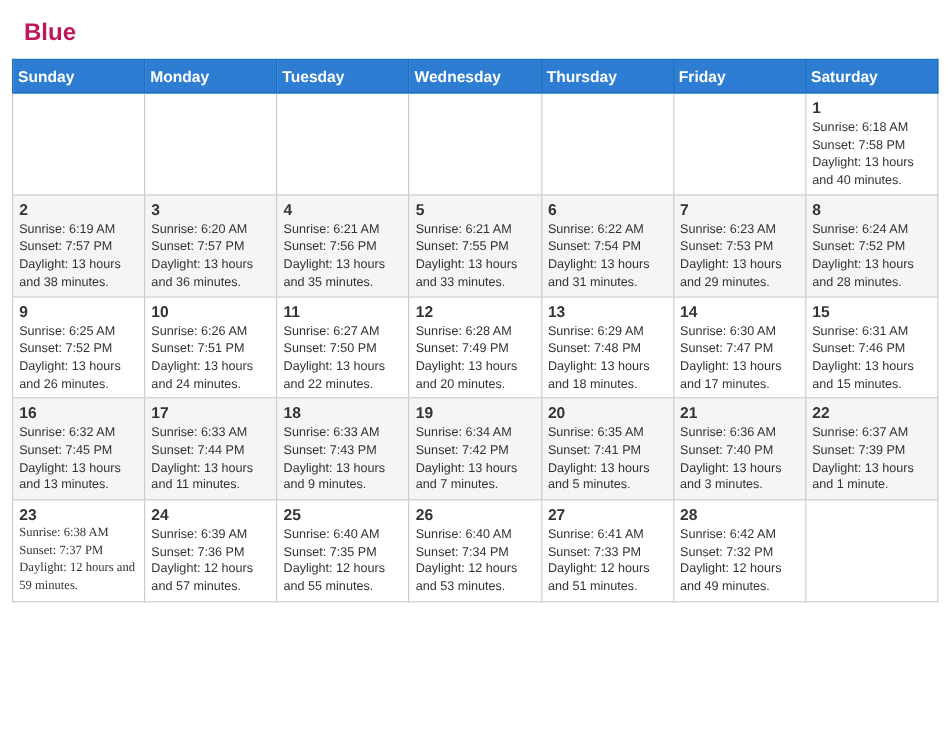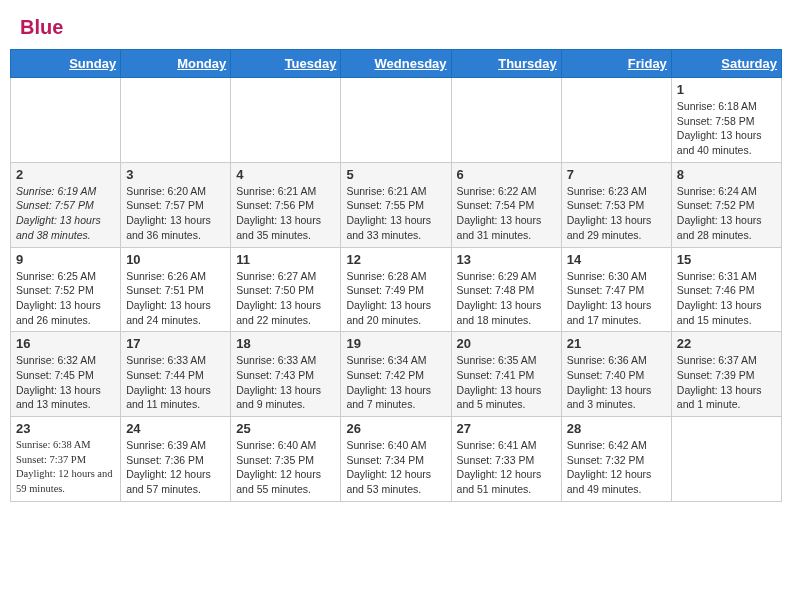--- a/index.html
+++ b/index.html
@@ -42,23 +42,22 @@
       width: 100%;
       border-collapse: collapse;
       margin: 5px 0;
     }
     .calendar th {
       background: #2d7dd2;
       color: #fff;
       font-size: 13px;
       font-weight: bold;
       padding: 6px 4px;
-      text-align: right;
+      text-align: left;
       border: 1px solid #1a6fba;
-      text-decoration: underline;
     }
     .calendar td {
       width: calc(100% / 7);
       vertical-align: top;
       border: 1px solid #ccc;
       padding: 4px 5px;
       min-height: 90px;
       font-size: 11px;
       color: #333;
       background: #fff;
@@ -118,21 +117,21 @@
         <td>
           <span class="day-number">1</span>
           <div class="day-info" style="white-space: pre-line;">Sunrise: 6:18 AM
 Sunset: 7:58 PM
 Daylight: 13 hours and 40 minutes.</div>
         </td>
       </tr>
       <tr>
         <td>
           <span class="day-number">2</span>
-          <div class="day-info" style="white-space: pre-line; font-style: italic;">Sunrise: 6:19 AM
+          <div class="day-info" style="white-space: pre-line;">Sunrise: 6:19 AM
 Sunset: 7:57 PM
 Daylight: 13 hours and 38 minutes.</div>
         </td>
         <td>
           <span class="day-number">3</span>
           <div class="day-info" style="white-space: pre-line;">Sunrise: 6:20 AM
 Sunset: 7:57 PM
 Daylight: 13 hours and 36 minutes.</div>
         </td>
         <td>

